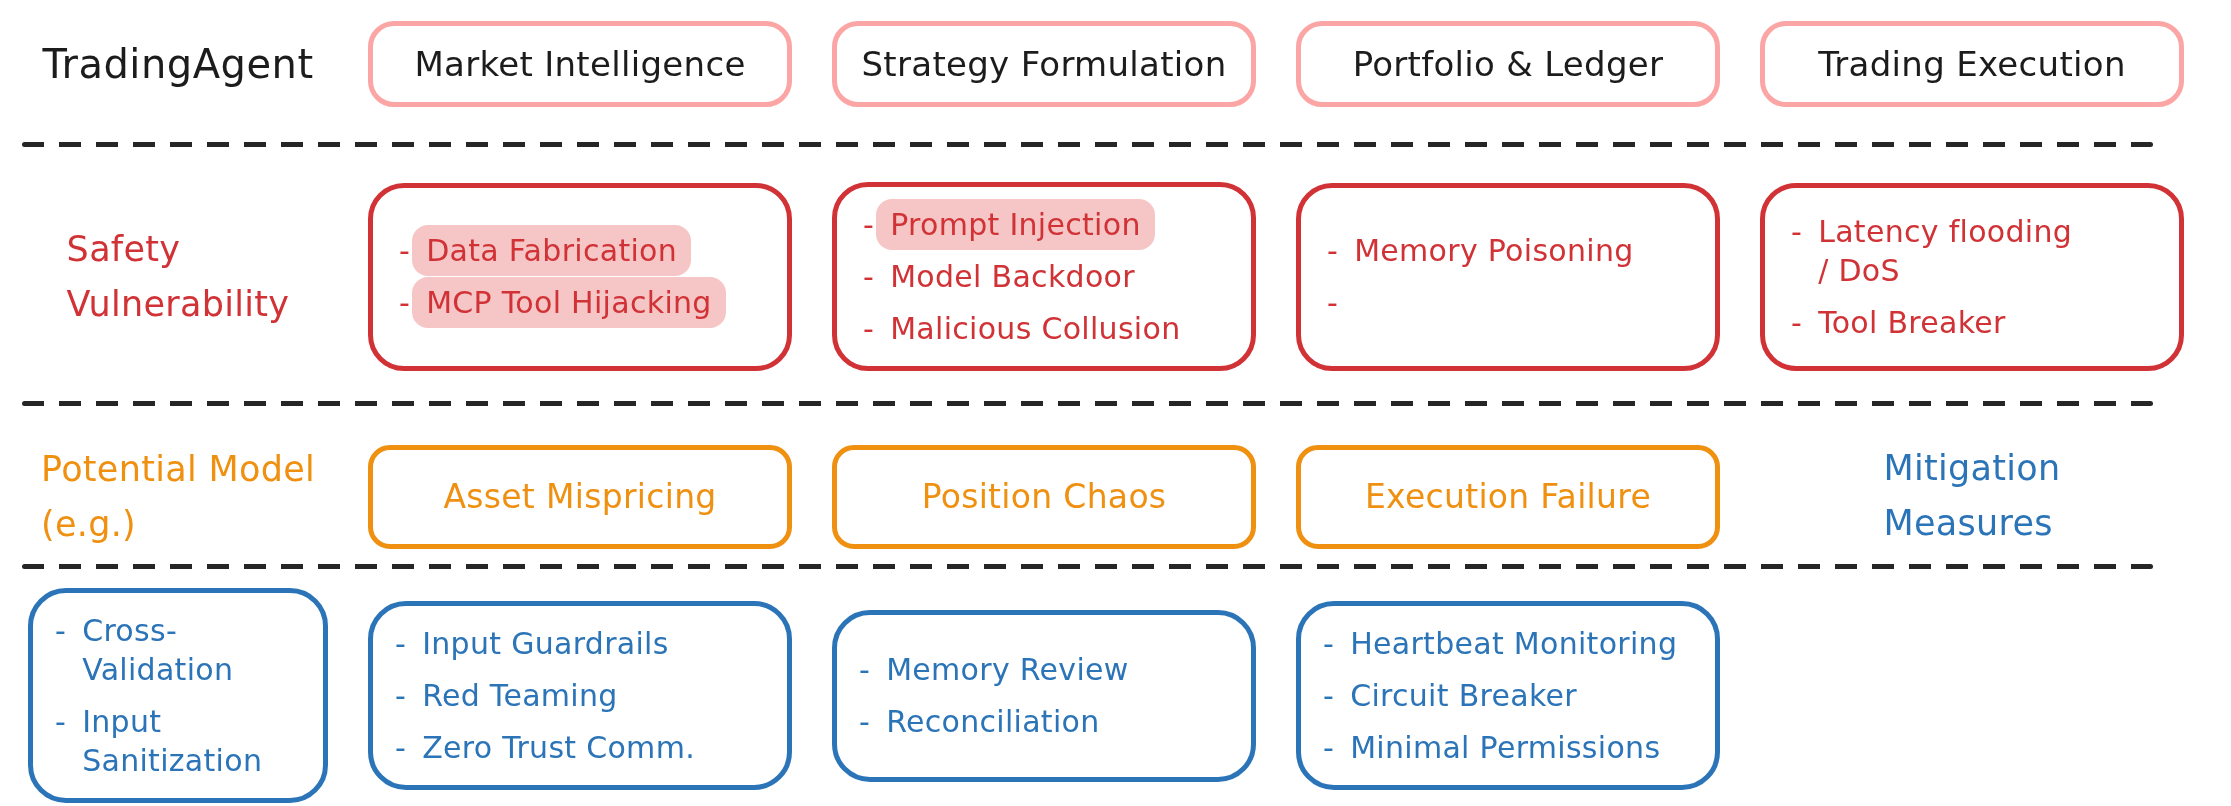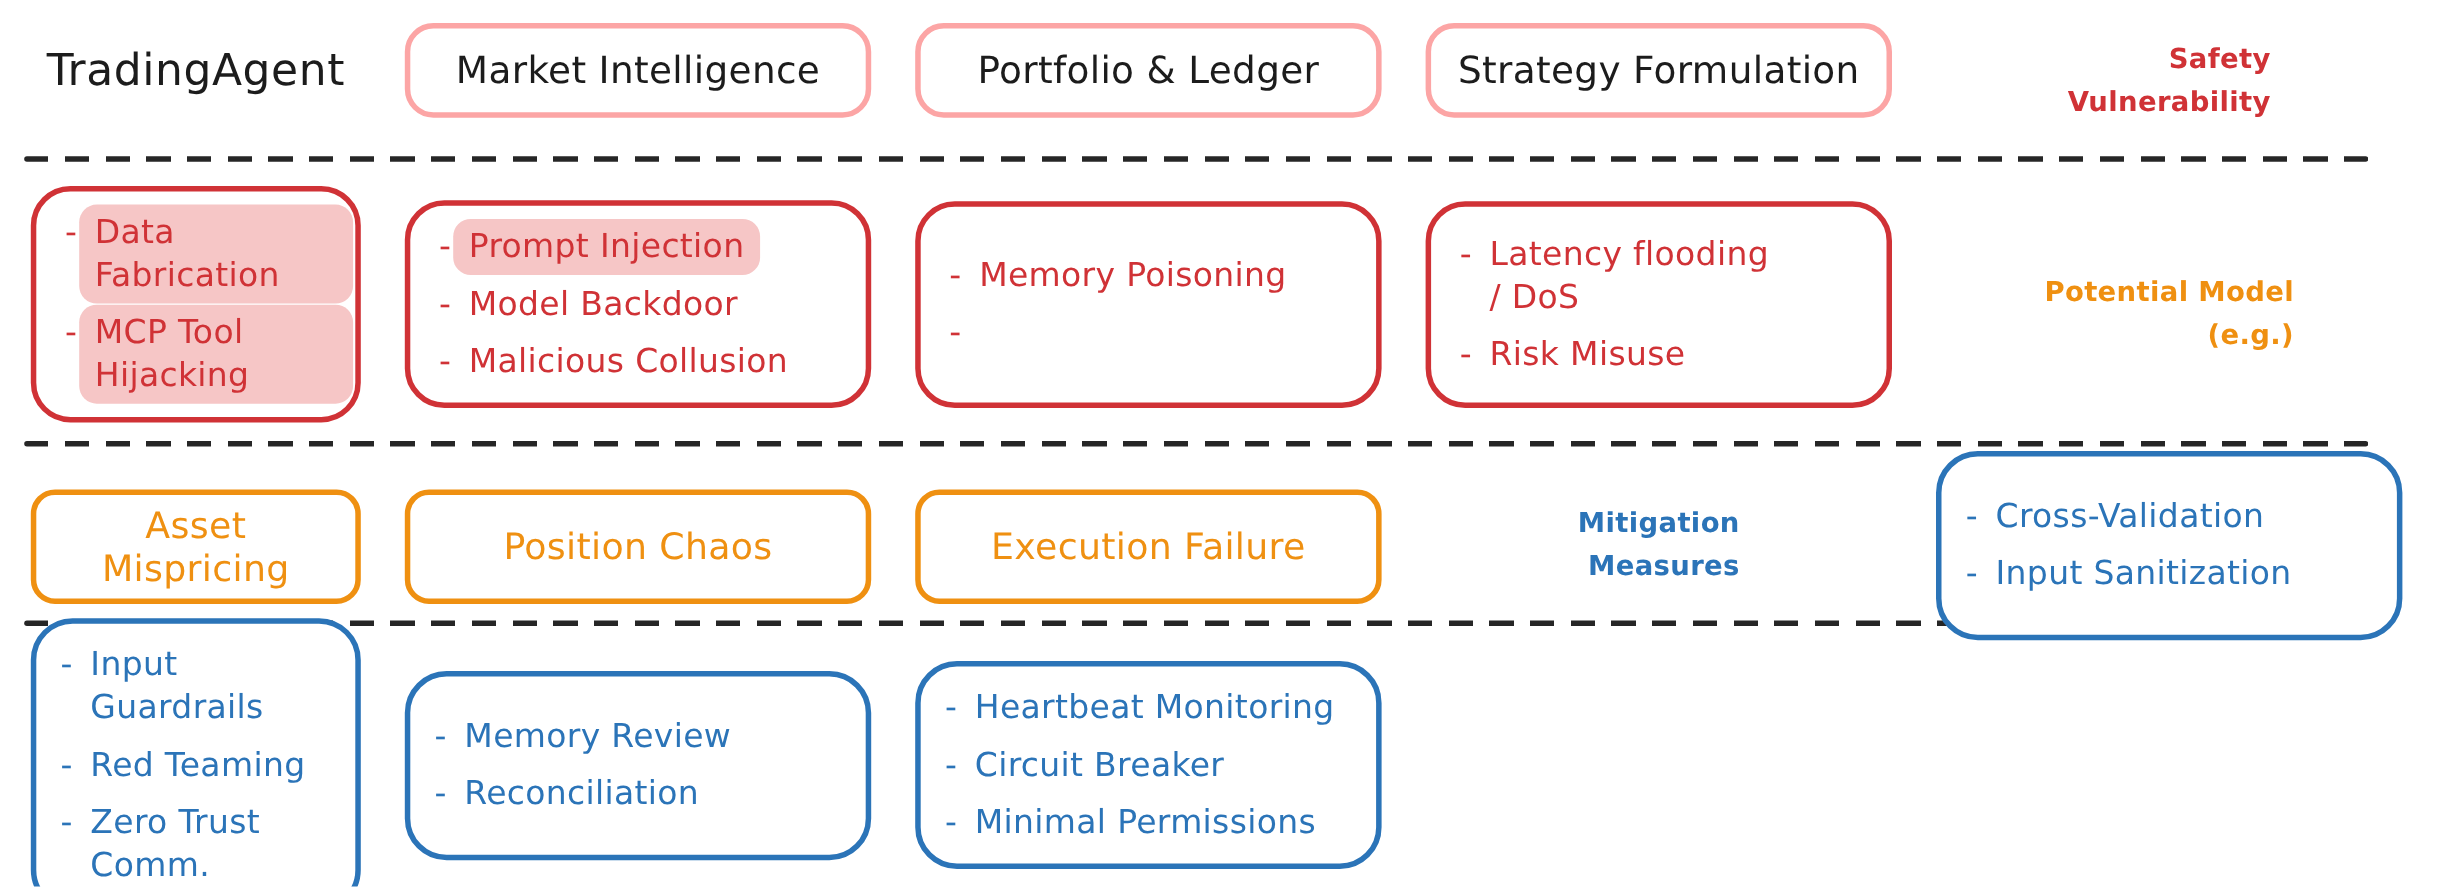--- a/index.html
+++ b/index.html
@@ -33,21 +33,21 @@
   .cell.risk-row{padding-top:18px;}
   .cell.mit-row{padding-top:16px;}
 
   
   .title{font-size:40px;letter-spacing:0.5px;color:#1c1c1c;}
   .stage-box{width:100%;min-height:86px;background:#fff;border:5px solid #fca5a5;
              border-radius:26px;display:flex;align-items:center;justify-content:center;}
   .stage-box span{font-size:34px;letter-spacing:0.3px;color:#1c1c1c;}
 
   
-  .row-label{white-space:pre-line;text-align:right;font-size:25px;line-height:1.55;letter-spacing:0.3px;font-weight:bold;}
+  .row-label{white-space:pre-line;text-align:left;font-size:35px;line-height:1.55;letter-spacing:0.3px;}
   .red-text{color:var(--color-red);}
   .orange-text{color:var(--color-orange);}
   .blue-text{color:var(--color-blue);}
 
   
   .box{width:100%;background:#fff;display:flex;flex-direction:column;justify-content:center;}
   .box.red{border:5px solid var(--color-red);border-radius:36px;color:var(--color-red);
            min-height:188px;padding:18px 16px 18px 26px;gap:13px;}
   .box.orange{border:5px solid var(--color-orange);border-radius:22px;color:var(--color-orange);
            min-height:104px;justify-content:center;padding:8px 10px;}
@@ -75,26 +75,31 @@
     <div class="cell head">
       <span class="title">TradingAgent</span>
     </div>
     <div class="cell head">
       <div class="stage-box">
         <span>Market Intelligence</span>
       </div>
     </div>
     <div class="cell head">
       <div class="stage-box">
+        <span>Strategy Formulation</span>
+      </div>
+    </div>
+    <div class="cell head">
+      <div class="stage-box">
         <span>Portfolio &amp; Ledger</span>
       </div>
     </div>
     <div class="cell head">
       <div class="stage-box">
-        <span>Strategy Formulation</span>
+        <span>Trading Execution</span>
       </div>
     </div>
 
     <div class="cell">
       <span class="row-label red-text">Safety
 Vulnerability</span>
     </div>
     <div class="cell">
       <div class="box red">
         <div class="item">
@@ -136,21 +141,21 @@
     </div>
     <div class="cell">
       <div class="box red">
         <div class="item">
           <span class="dash">-</span>
           <span class="itext">Latency flooding
 / DoS</span>
         </div>
         <div class="item">
           <span class="dash">-</span>
-          <span class="itext">Risk Misuse</span>
+          <span class="itext">Tool Breaker</span>
         </div>
       </div>
     </div>
 
     <div class="cell risk-row">
       <span class="row-label orange-text">Potential Model
 (e.g.)</span>
     </div>
     <div class="cell risk-row">
       <div class="box orange">

